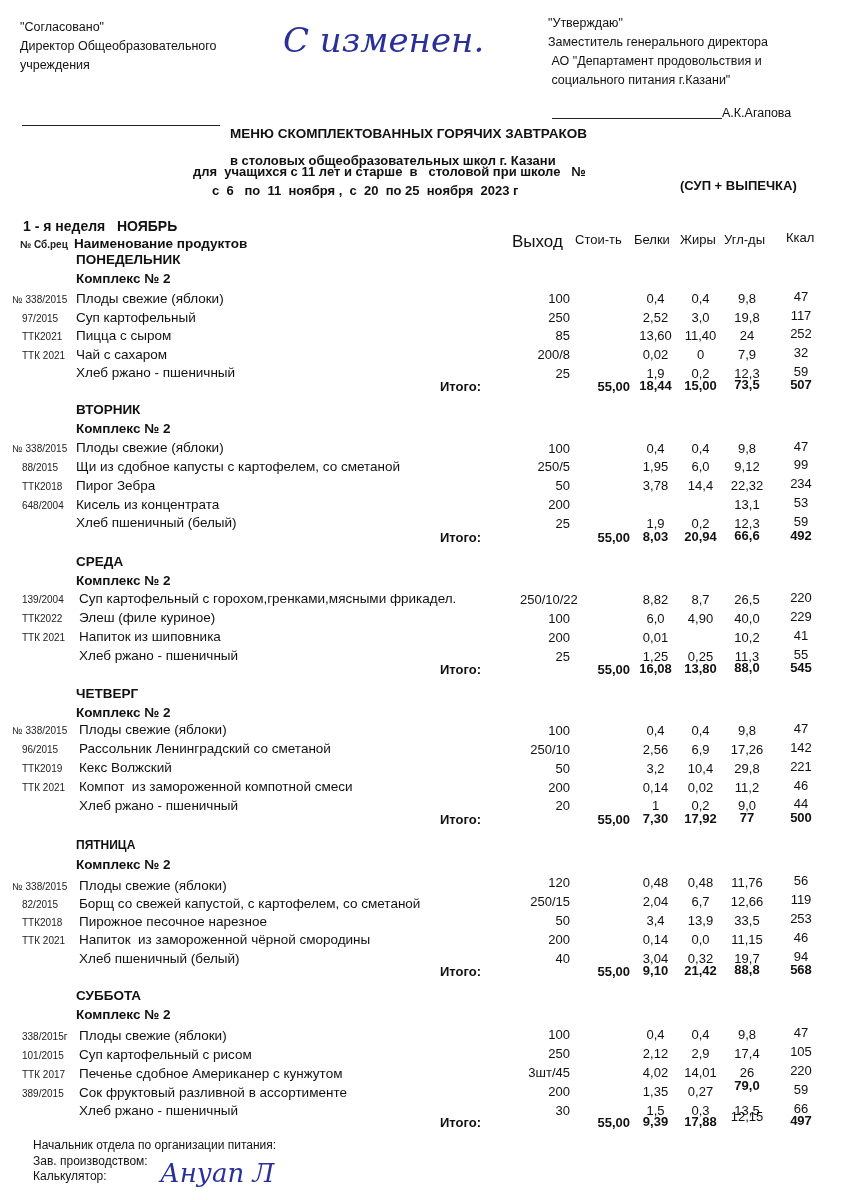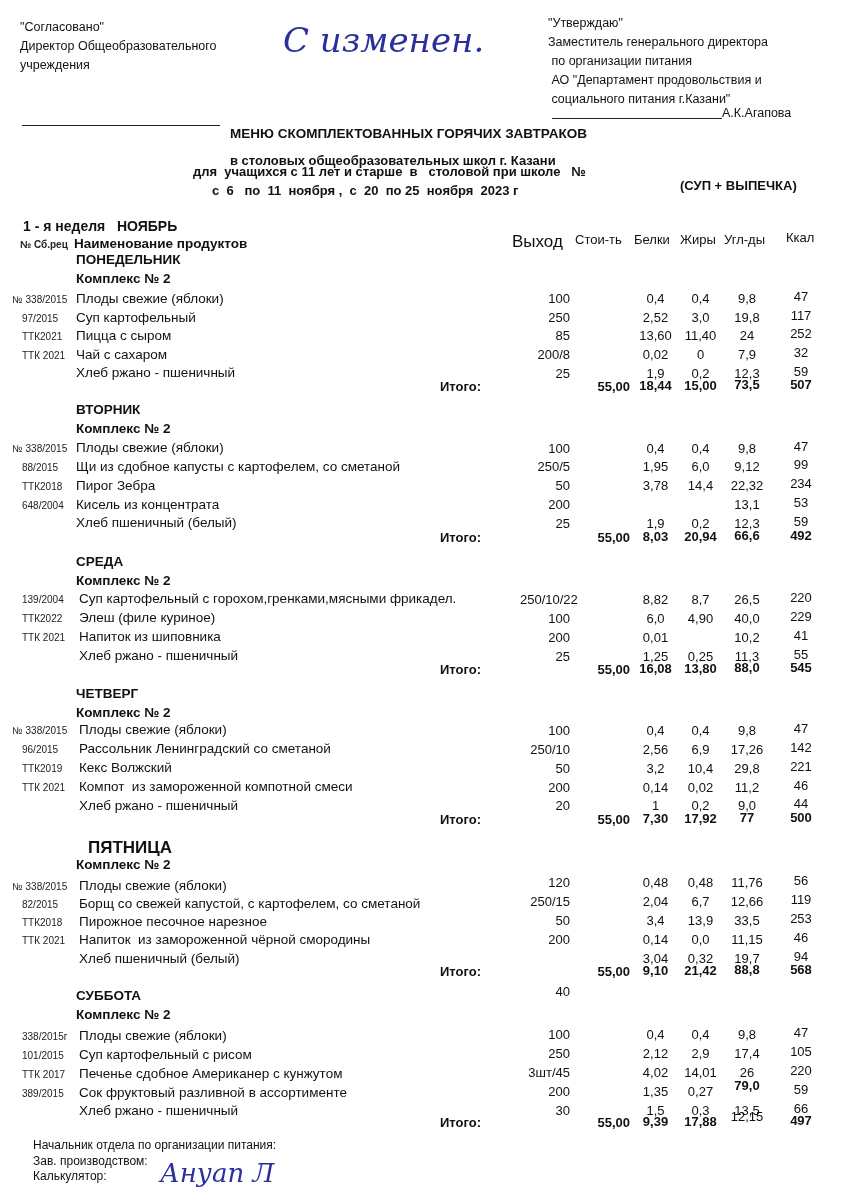--- a/index.html
+++ b/index.html
@@ -28,21 +28,20 @@
 <div class="abs hdr" style="left:20px; top:18px;">
   <div>"Согласовано"</div>
   <div>Директор Общеобразовательного</div>
   <div>учреждения</div>
 </div>
 <div class="abs sig" style="left:283px; top:20px; font-size:34px;">С изменен.</div>
 
 <div class="abs hdr" style="left:548px; top:14px;">
   <div>"Утверждаю"</div>
   <div>Заместитель генерального директора</div>
-  <div style="white-space:pre"> по организации питания</div>
   <div style="white-space:pre"> АО "Департамент продовольствия и</div>
   <div style="white-space:pre"> социального питания г.Казани"</div>
 </div>
 <div class="line" style="left:552px; top:118px; width:170px;"></div>
 <div class="abs hdr" style="left:722px; top:104px;">А.К.Агапова</div>
 <div class="line" style="left:22px; top:125px; width:198px;"></div>
 
 <div class="abs title" style="left:230px; top:126px; font-size:13.5px;">МЕНЮ  СКОМПЛЕКТОВАННЫХ  ГОРЯЧИХ ЗАВТРАКОВ</div>
 <div class="abs title" style="left:230px; top:145px;margin-top:8px;">в столовых общеобразовательных школ г. Казани</div>
 <div class="abs title" style="left:193px; top:164px; white-space:pre;">для  учащихся с 11 лет и старше  в   столовой при школе   №</div>
@@ -264,21 +263,21 @@
       <div class="abs num col-k" style="top:796px;">44</div>
     </div>
     <div>
       <div class="abs totlbl" style="top:812px;">Итого:</div>
       <div class="abs num bold col-cost" style="top:812px;">55,00</div>
       <div class="abs num bold col-b" style="top:811px;">7,30</div>
       <div class="abs num bold col-z" style="top:811px;">17,92</div>
       <div class="abs num bold col-u" style="top:810px;">77</div>
       <div class="abs num bold col-k" style="top:810px;">500</div>
     </div>
-    <div class="abs bold" style="left:76px; top:838px; font-size:17px;margin-left:12px;">ПЯТНИЦА</div>
+    <div class="abs bold" style="left:76px; top:838px; font-size:12px;">ПЯТНИЦА</div>
     <div class="abs bold" style="left:76px; top:857px; font-size:13.5px;">Комплекс № 2</div>
     <div>
       <div class="abs codes" style="left:12px; top:881px;">№ 338/2015</div>
       <div class="abs name" style="left:79px; top:878px; white-space:pre;">Плоды свежие (яблоки)</div>
       <div class="abs num col-vyh" style="top:875px;">120</div>
       <div class="abs num col-b" style="top:875px;">0,48</div>
       <div class="abs num col-z" style="top:875px;">0,48</div>
       <div class="abs num col-u" style="top:875px;">11,76</div>
       <div class="abs num col-k" style="top:873px;">56</div>
     </div>
@@ -305,21 +304,21 @@
       <div class="abs name" style="left:79px; top:932px; white-space:pre;">Напиток  из замороженной чёрной смородины</div>
       <div class="abs num col-vyh" style="top:932px;">200</div>
       <div class="abs num col-b" style="top:932px;">0,14</div>
       <div class="abs num col-z" style="top:932px;">0,0</div>
       <div class="abs num col-u" style="top:932px;">11,15</div>
       <div class="abs num col-k" style="top:930px;">46</div>
     </div>
     <div>
       <div class="abs codes" style="left:22px; top:954px;"></div>
       <div class="abs name" style="left:79px; top:951px; white-space:pre;">Хлеб пшеничный (белый)</div>
-      <div class="abs num col-vyh" style="top:984px;">40</div>
+      <div class="abs num col-vyh" style="top:951px;">40</div>
       <div class="abs num col-b" style="top:951px;">3,04</div>
       <div class="abs num col-z" style="top:951px;">0,32</div>
       <div class="abs num col-u" style="top:951px;">19,7</div>
       <div class="abs num col-k" style="top:949px;">94</div>
     </div>
     <div>
       <div class="abs totlbl" style="top:964px;">Итого:</div>
       <div class="abs num bold col-cost" style="top:964px;">55,00</div>
       <div class="abs num bold col-b" style="top:963px;">9,10</div>
       <div class="abs num bold col-z" style="top:963px;">21,42</div>

